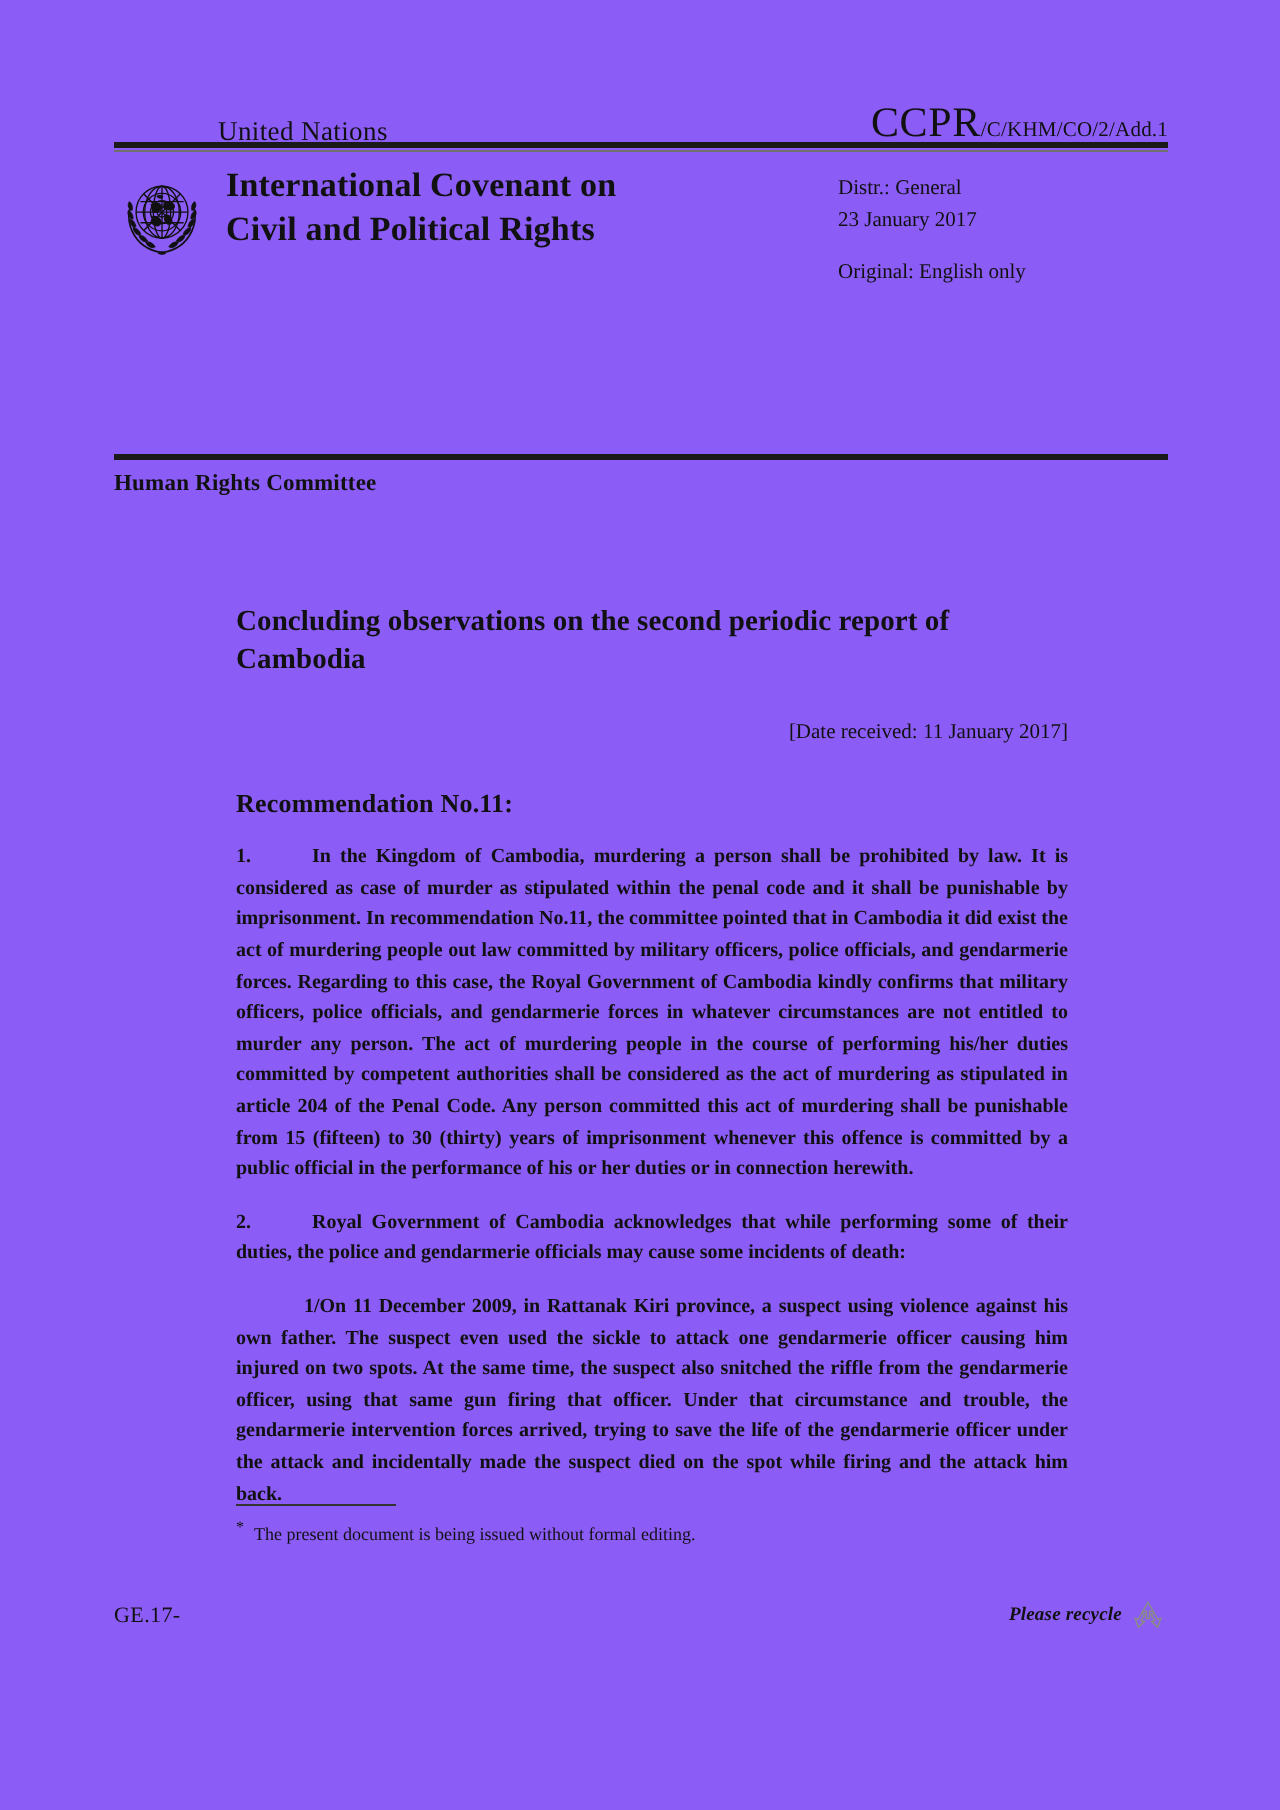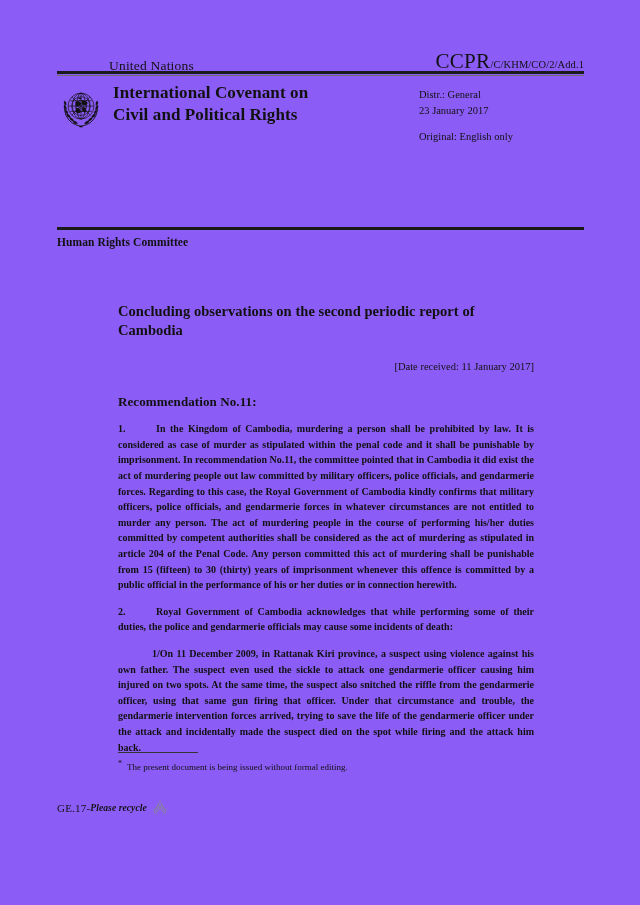--- a/index.html
+++ b/index.html
@@ -208,21 +208,21 @@
   }
 
   
   .footer {
     position: absolute;
     left: 57px;
     top: 798px;
     width: 527px;
     display: flex;
     align-items: center;
-    justify-content: flex-start;
+    justify-content: space-between;
   }
   .ge-number {
     font-size: 11px;
     letter-spacing: 0.2px;
   }
   .recycle {
     display: flex;
     align-items: center;
     gap: 3px;
   }

